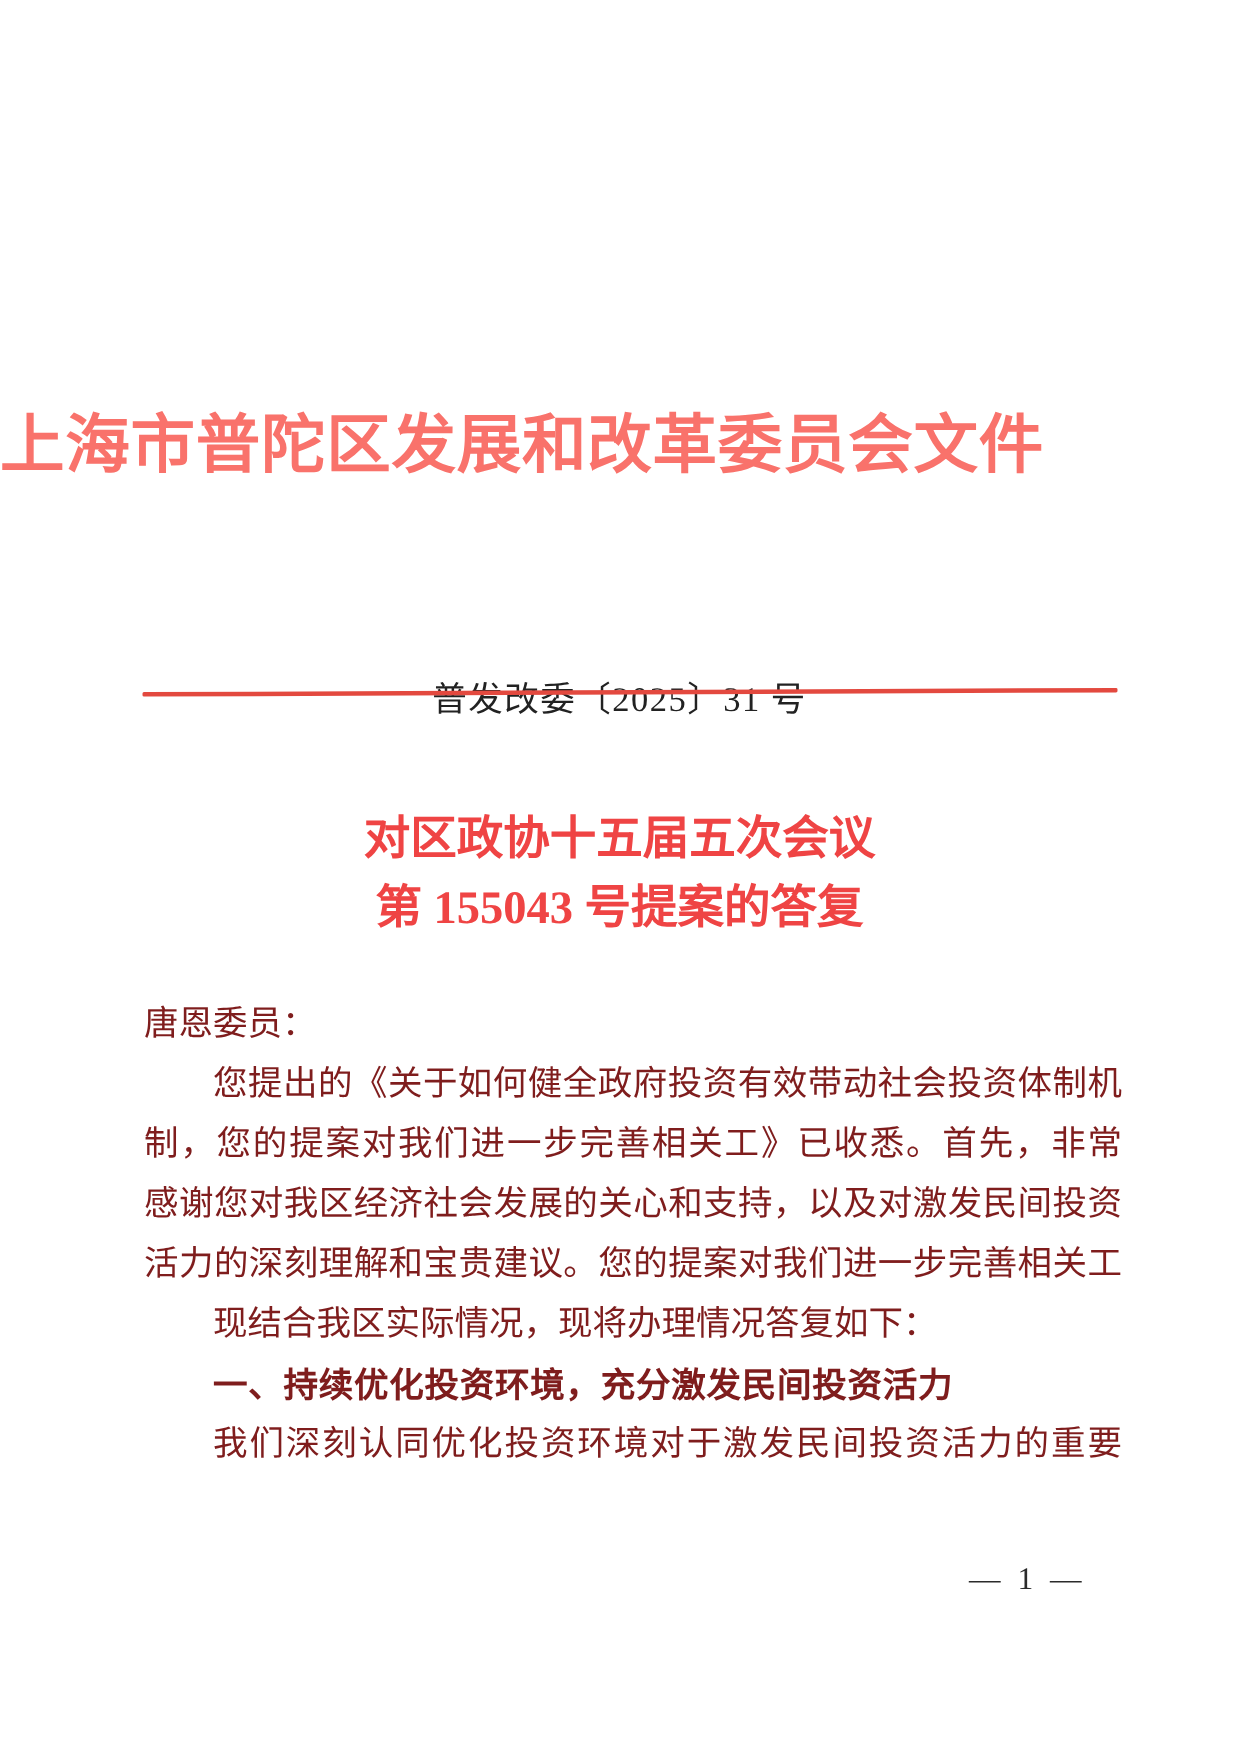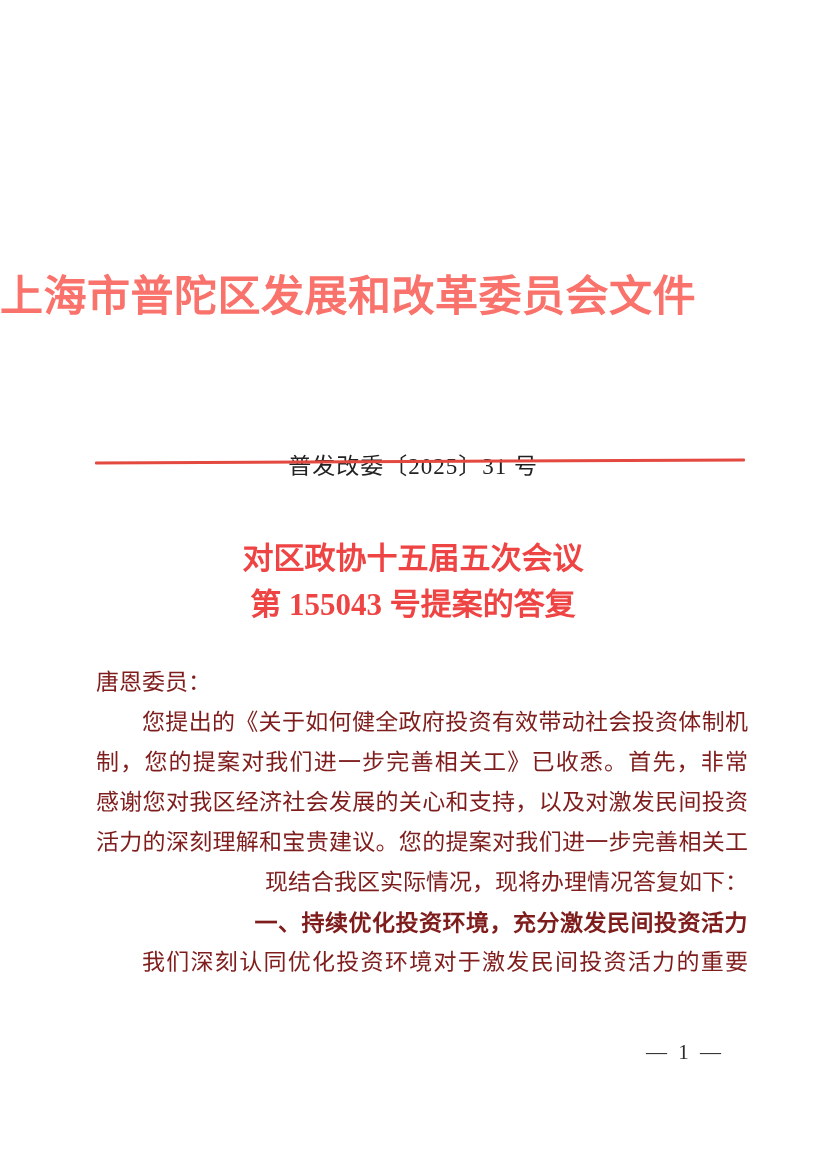--- a/index.html
+++ b/index.html
@@ -72,21 +72,21 @@
   }
   .body-line {
     text-align: left;
     white-space: nowrap;
   }
   .body-line.justify {
     white-space: normal;
     text-align: justify;
     text-align-last: justify;
   }
-  .body-line.indent { text-indent: 2em; text-align: right; }
+  .body-line.indent { text-indent: 2em; }
   .body-line.bold {
     font-weight: 700;
     font-family: "Liberation Sans", "DejaVu Sans", sans-serif;
     letter-spacing: 0.5px;
   }
 
   .page-number {
     position: absolute;
     left: 646px; top: 1040px;
     font-size: 21px;

